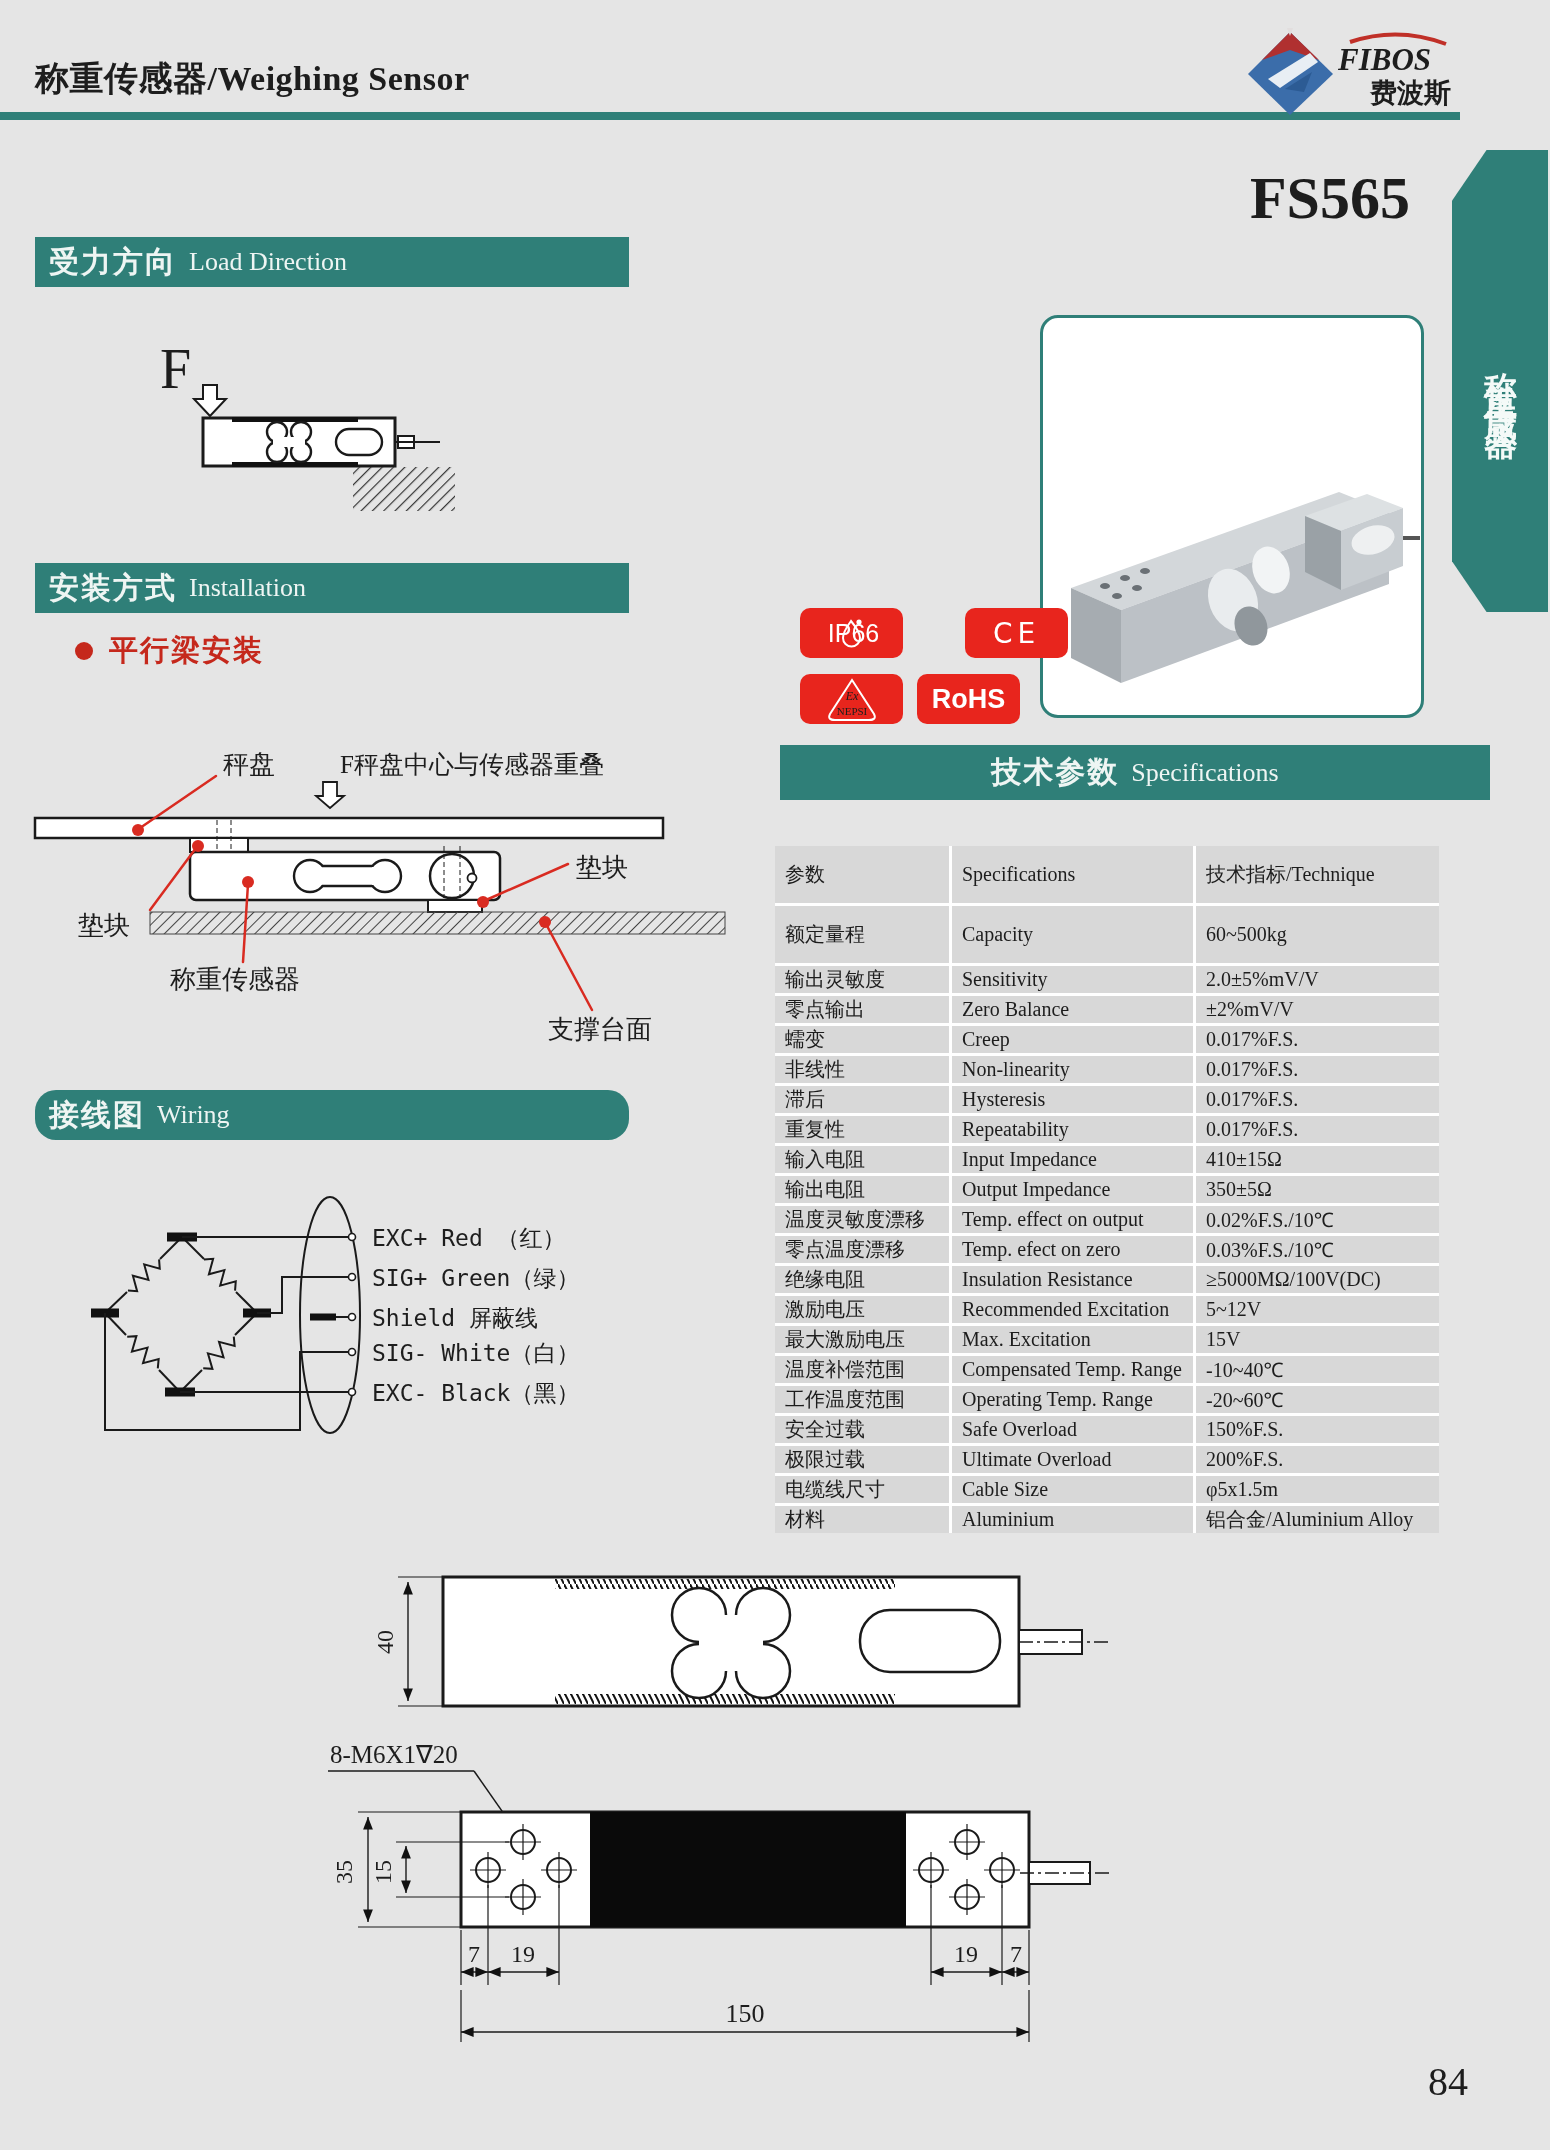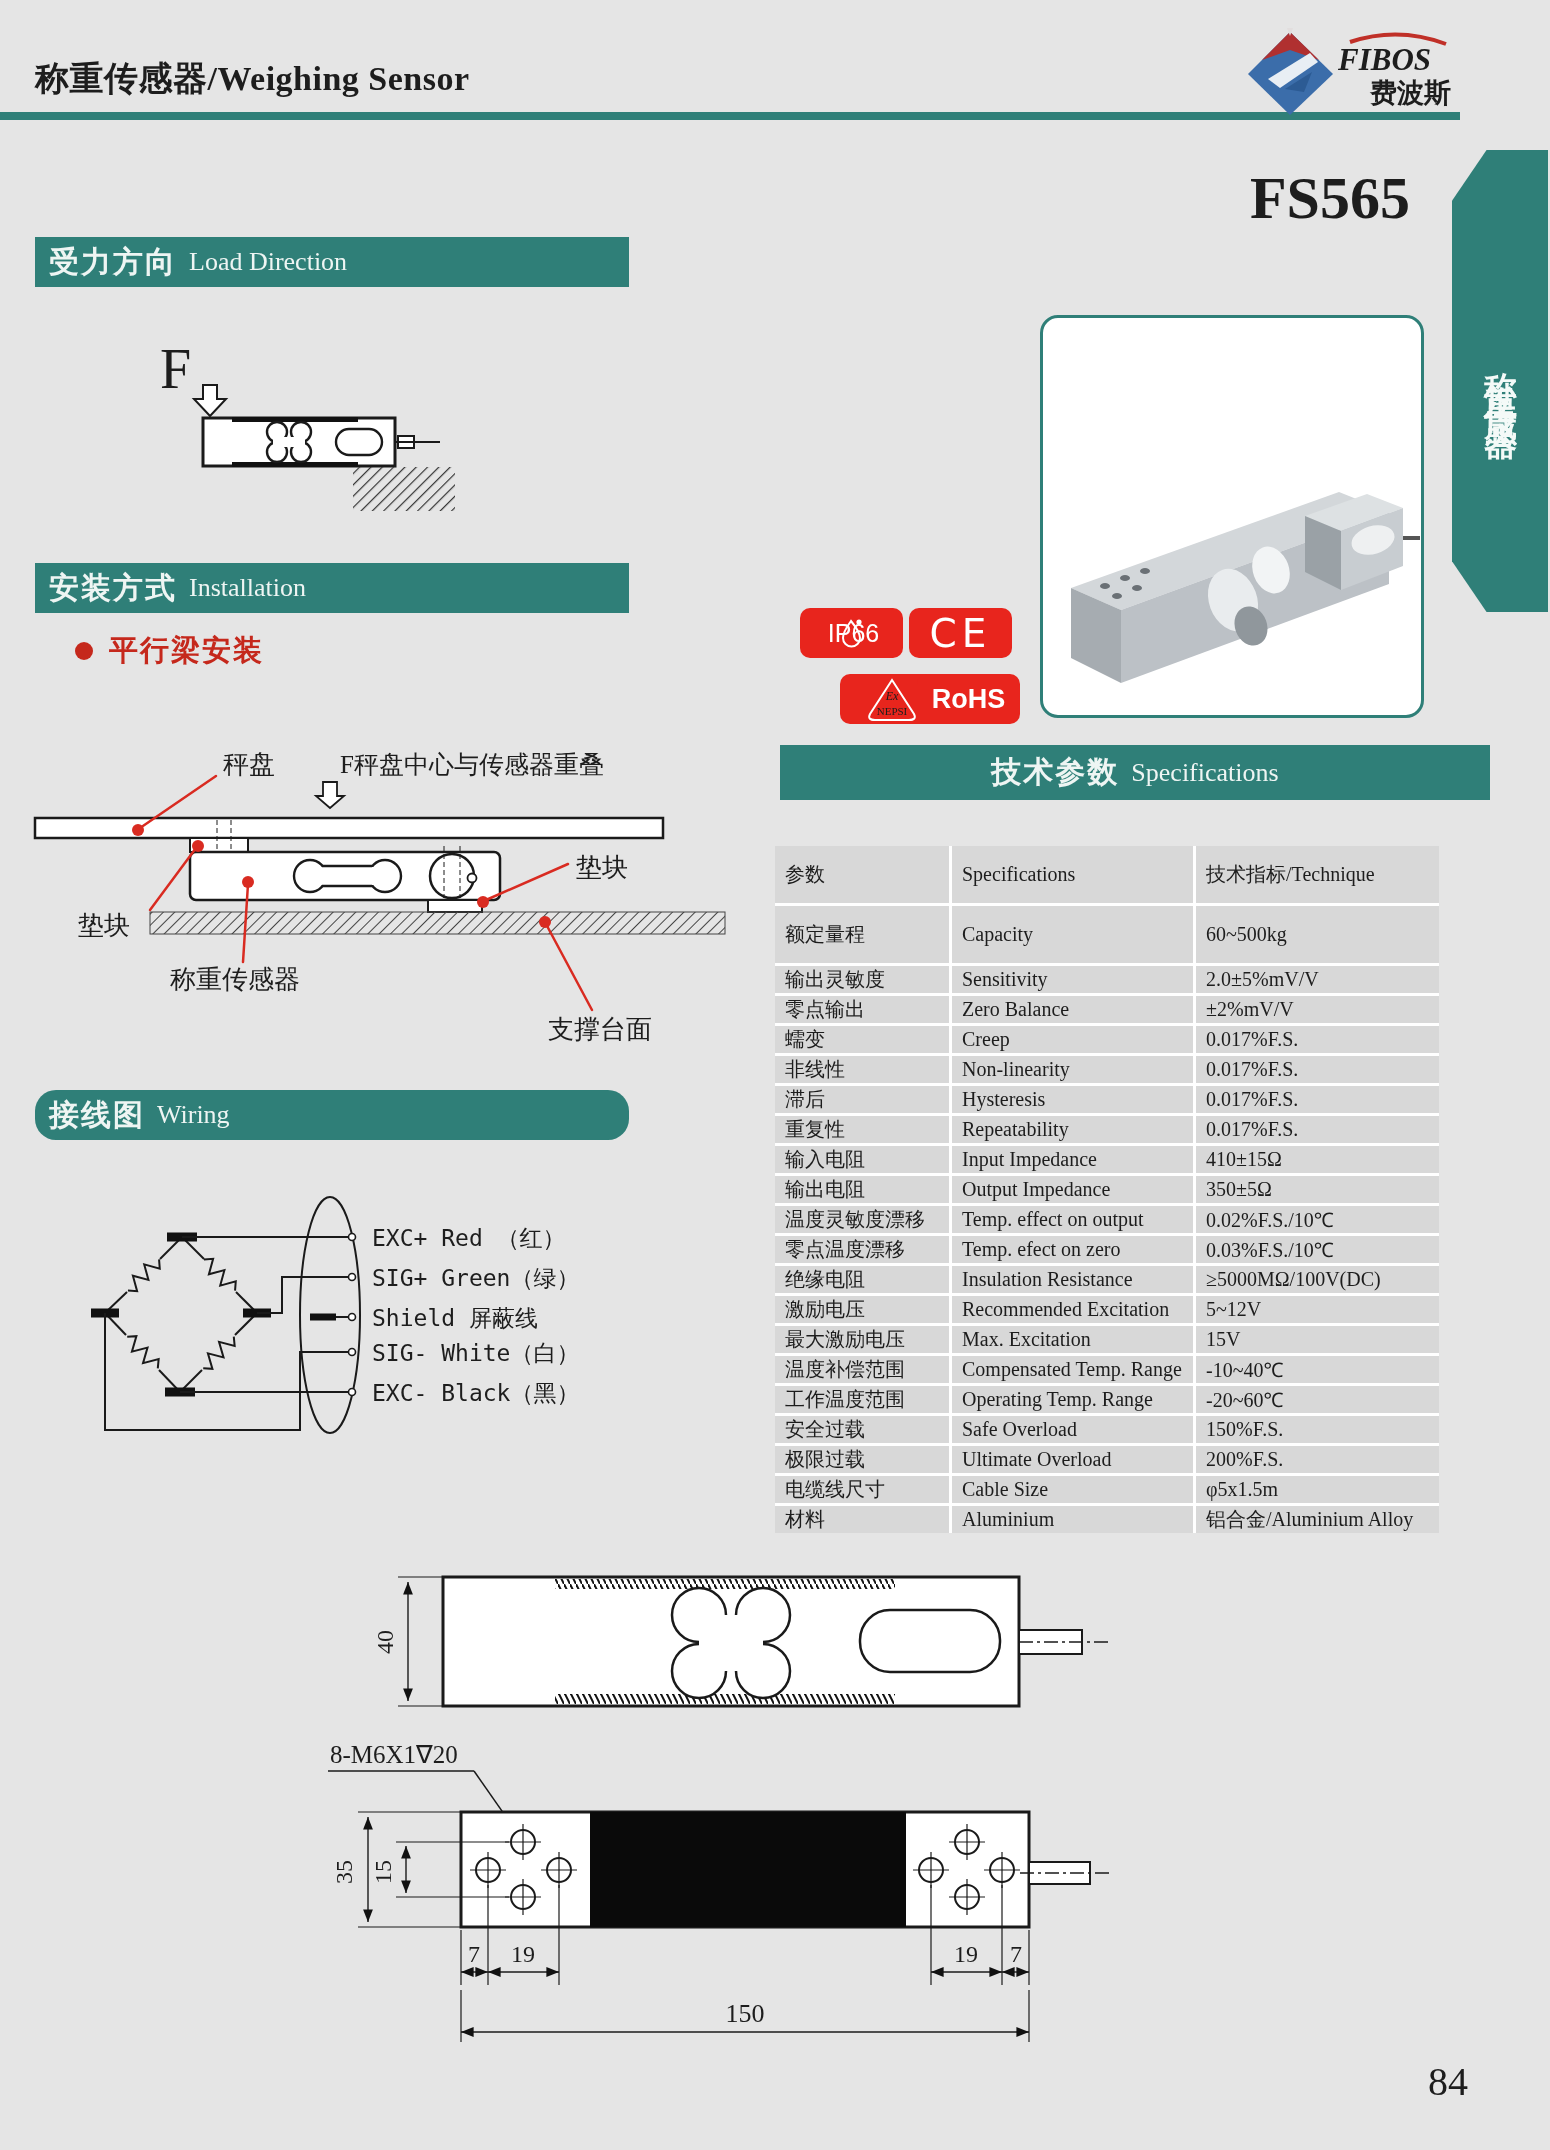--- a/index.html
+++ b/index.html
@@ -30,22 +30,22 @@
   
   #install-bullet{left:75px;top:631px;display:flex;align-items:center;color:#c5281c;}
   #install-bullet .dot{width:18px;height:18px;border-radius:50%;background:#c5281c;margin-right:16px;}
   #install-bullet .txt{font-size:29px;font-weight:600;letter-spacing:2px;}
   
   #photo-box{left:1040px;top:315px;width:378px;height:397px;border:3px solid #2f7f78;border-radius:18px;background:#fff;}
   
   .badge{position:absolute;width:103px;height:50px;background:#e8251d;border-radius:10px;
          display:flex;align-items:center;justify-content:center;color:#fff;}
   #badge-ip66{left:800px;top:608px;}
-  #badge-ce{left:909px;top:608px;font-size:39px;letter-spacing:5px;font-family:"DejaVu Sans",sans-serif;}
-  #badge-ex{left:840px;top:674px;}
+  #badge-ce{left:965px;top:608px;font-size:28px;letter-spacing:5px;font-family:"DejaVu Sans",sans-serif;}
+  #badge-ex{left:800px;top:674px;}
   #badge-rohs{left:917px;top:674px;font-size:27px;font-weight:700;font-family:"Liberation Sans",sans-serif;}
   #badge-ip66 .lbl{font-size:25px;font-family:"Liberation Sans",sans-serif;margin-left:4px;}
   
   #specs-table{left:775px;top:810px;width:664px;display:grid;grid-template-columns:174px 241px 243px;
                gap:3px;background:#ffffff;margin-top:36px;}
   #specs-table .cell{background:#d8d8d8;height:27px;display:flex;align-items:center;
                padding-left:10px;font-size:20px;overflow:hidden;white-space:nowrap;}
   #specs-table .cell.tall{height:57px;}
   
   #page-number{left:1428px;top:2058px;font-size:40px;}

